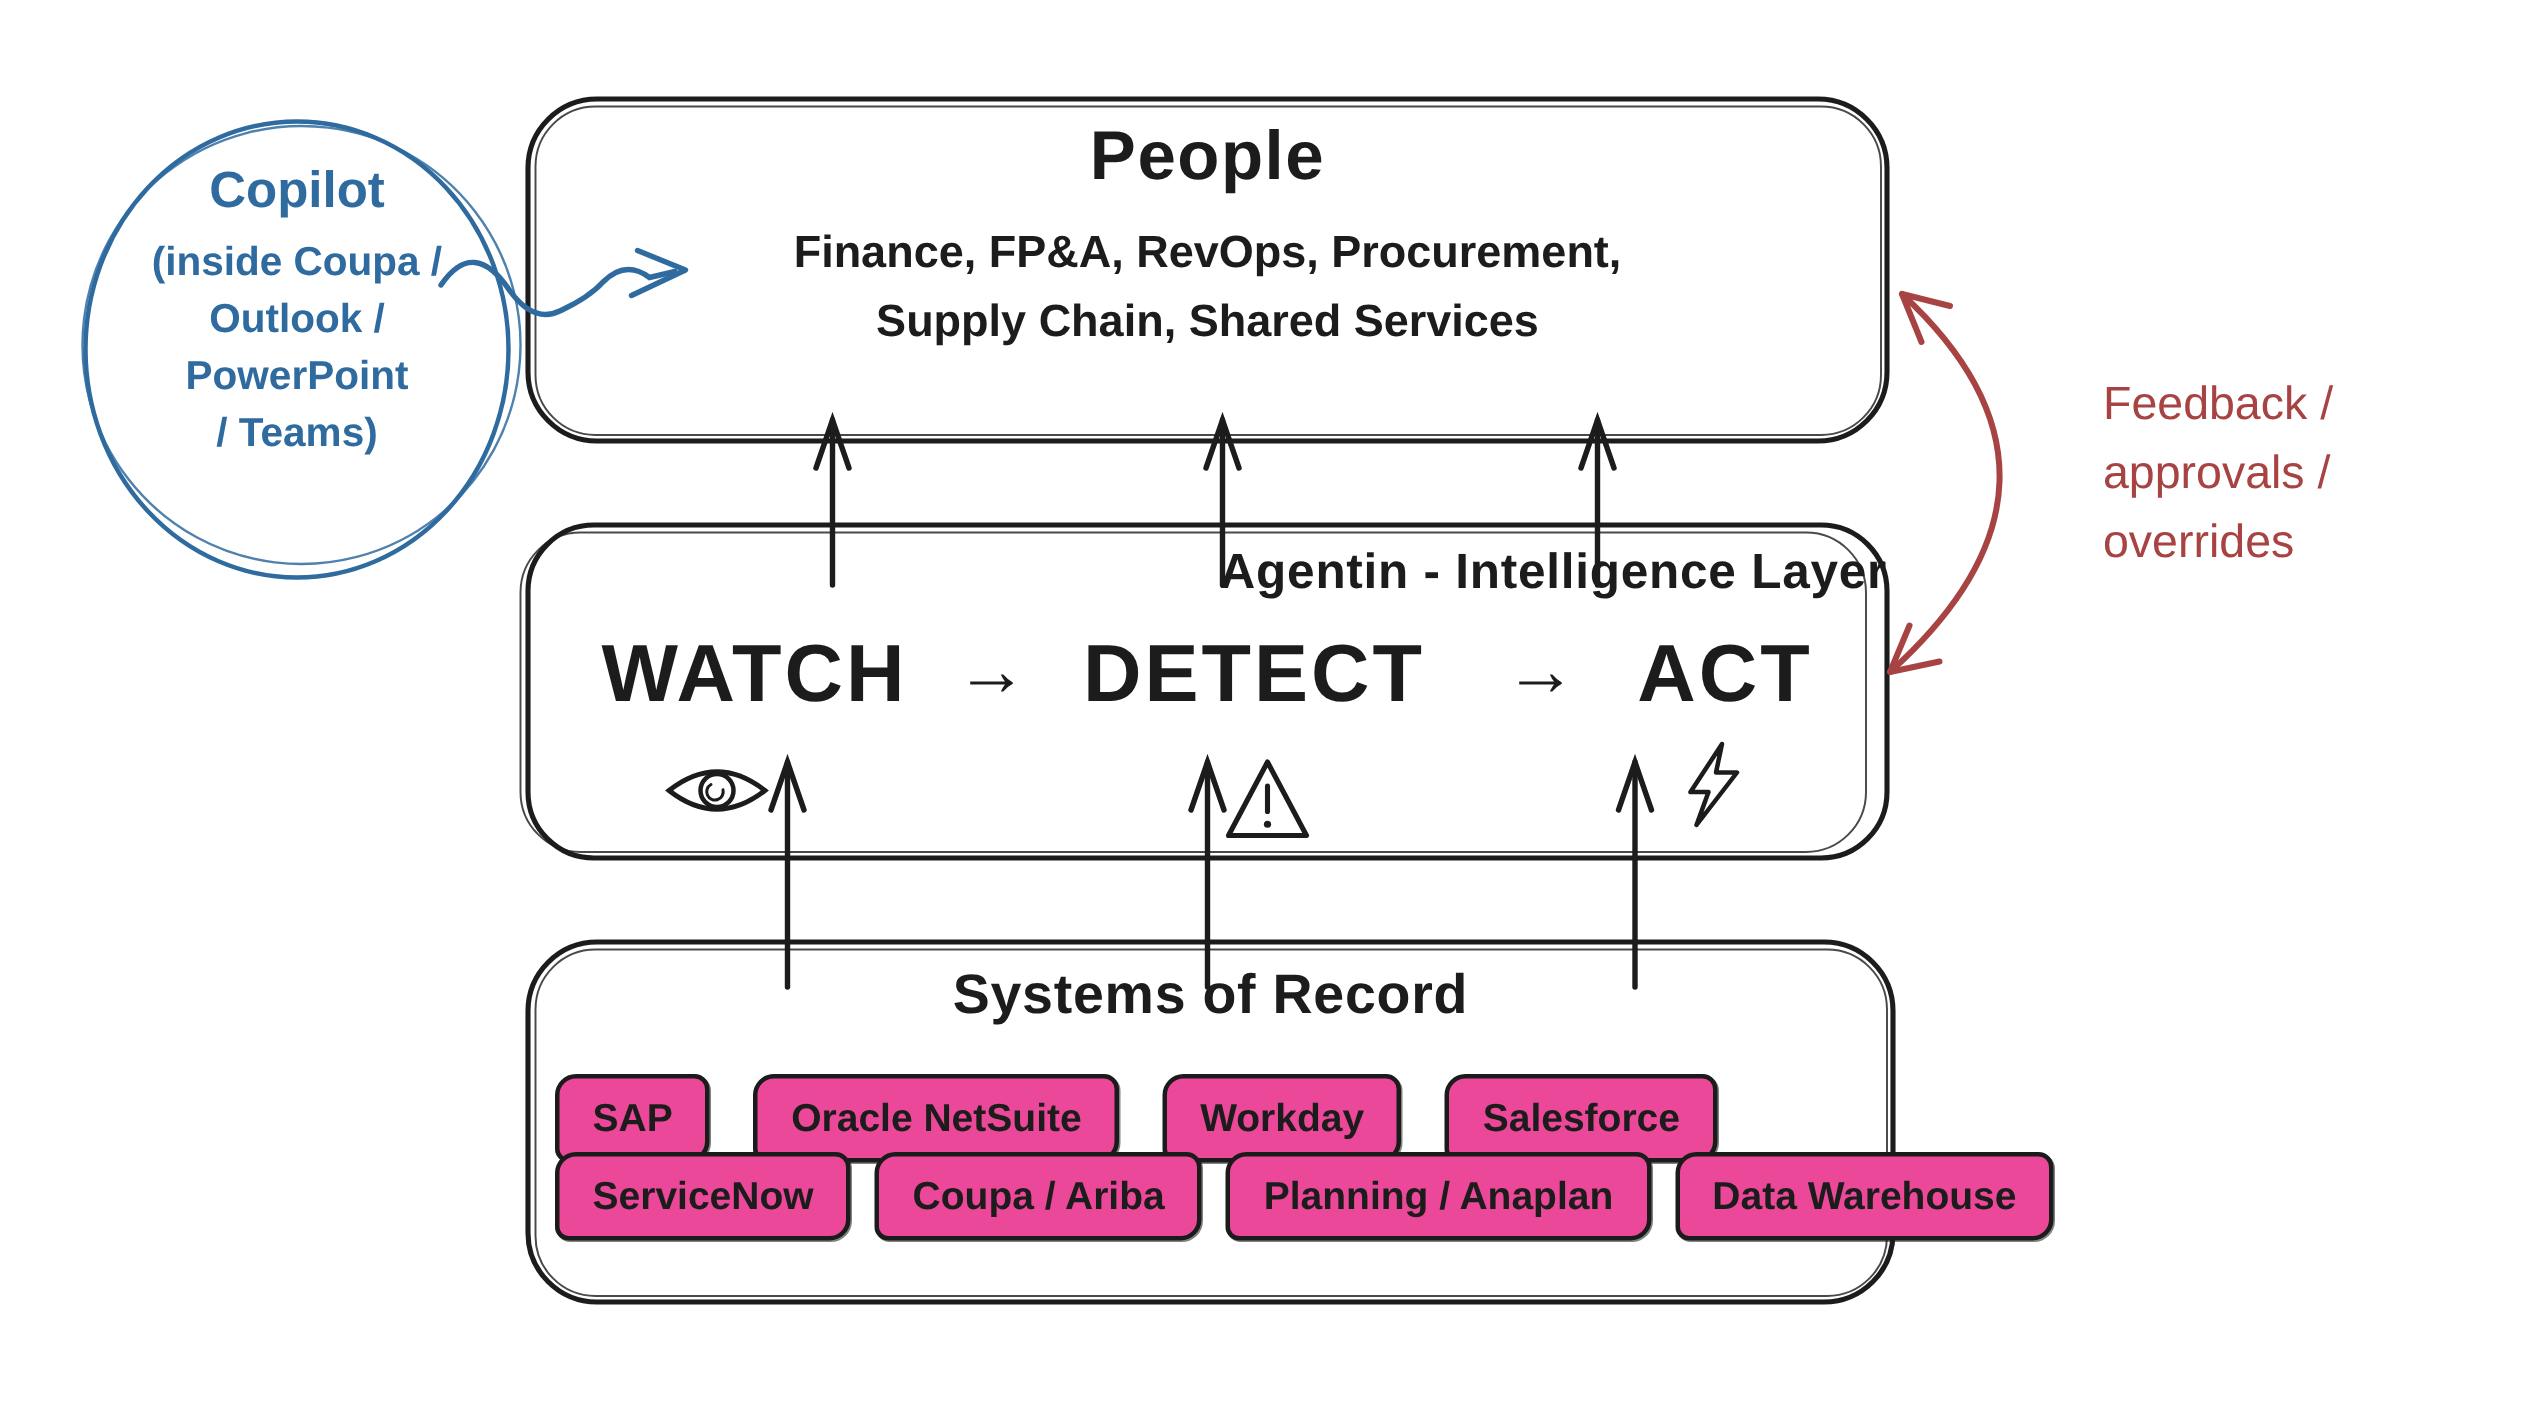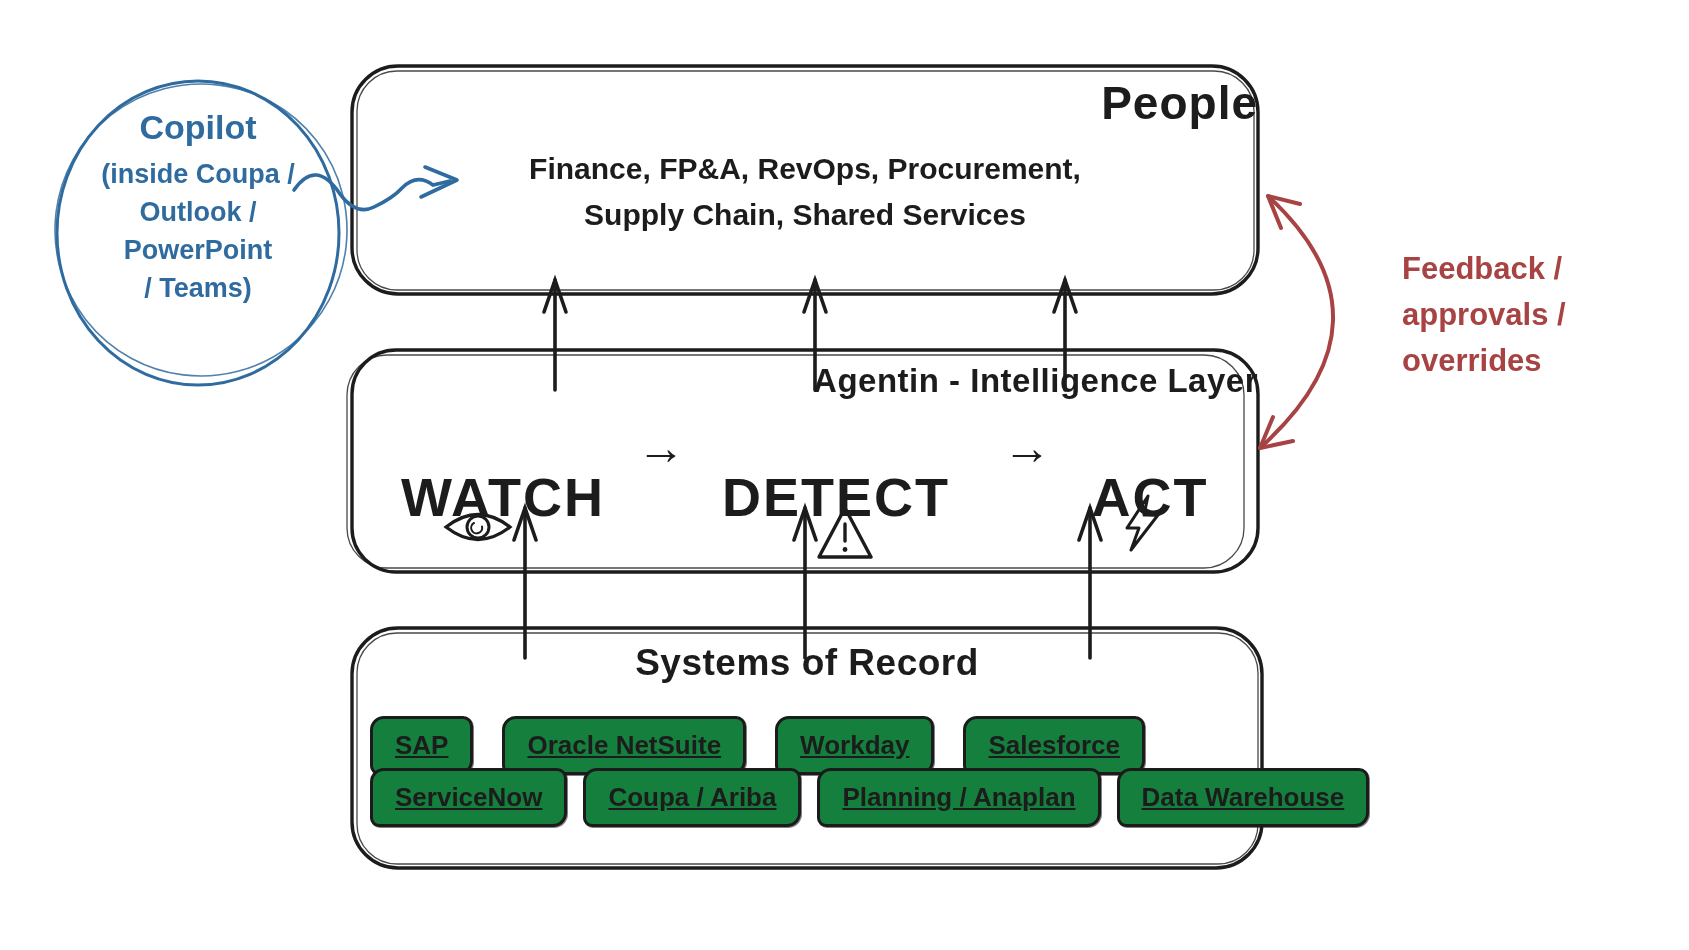--- a/index.html
+++ b/index.html
@@ -5,50 +5,50 @@
   html,body{margin:0;padding:0;background:#ffffff;}
   #stage{
     position:relative;width:1689px;height:950px;background:#ffffff;overflow:hidden;
     font-family:"Liberation Sans", sans-serif;color:#1c1c1c;
   }
   #stage *{box-sizing:border-box;}
   .abs{position:absolute;}
   svg.underlay{position:absolute;left:0;top:0;}
 
   
-  .people-title{left:352px;top:76px;width:906px;text-align:right;
+  .people-title{left:352px;top:76px;width:906px;text-align:center;
     font-size:46px;font-weight:700;letter-spacing:1px;}
   .people-sub{left:352px;width:906px;text-align:center;font-size:30px;font-weight:600;}
   .people-sub.l1{top:152px;}
   .people-sub.l2{top:198px;}
 
   
   .intel-title{left:352px;top:362px;width:906px;text-align:right;
     font-size:33px;font-weight:600;letter-spacing:.5px;}
-  .step{top:418px;transform:translateX(-50%);font-size:54px;font-weight:800;letter-spacing:2px;margin-top:48px;}
+  .step{top:418px;transform:translateX(-50%);font-size:54px;font-weight:800;letter-spacing:2px;}
   .step-sep{top:420px;transform:translateX(-50%);font-size:48px;font-weight:700;}
 
   
   .systems-title{left:352px;top:642px;width:910px;text-align:center;
     font-size:37px;font-weight:700;letter-spacing:.5px;}
   .chip-row{left:370px;width:900px;display:flex;align-items:flex-start;}
   .chip-row.r1{top:716px;gap:29px;}
   .chip-row.r2{top:768px;gap:16px;}
-  .chip{border:3px solid #1b1b1b;border-radius:14px 10px 14px 9px;background:#15803d;
+  .chip{border:3px solid #1b1b1b;border-radius:14px 10px 14px 9px;background:#ec4899;
     padding:11px 22px;font-size:26px;font-weight:600;white-space:nowrap;
-    box-shadow:1px 1px 0 0 rgba(27,27,27,.55);text-decoration:underline;}
+    box-shadow:1px 1px 0 0 rgba(27,27,27,.55);}
 
   
   .copilot{left:62px;top:108px;width:272px;text-align:center;color:#2f6b9f;}
   .copilot .t{font-size:34px;font-weight:700;margin-bottom:8px;}
   .copilot .l{font-size:27px;font-weight:600;line-height:38px;}
 
   
   .feedback{left:1402px;top:246px;color:#a84343;}
-  .feedback .l{font-size:31px;font-weight:700;line-height:46px;white-space:nowrap;}
+  .feedback .l{font-size:31px;font-weight:400;line-height:46px;white-space:nowrap;}
 </style>
 </head>
 <body>
 
 <div id="stage">
 
   <svg class="underlay" width="1689" height="950" viewBox="0 0 1689 950">
 
     <g>
       <rect x="352" y="66" width="906" height="228" rx="46" fill="#ffffff" stroke="#1c1c1c" stroke-width="3.4"></rect>

